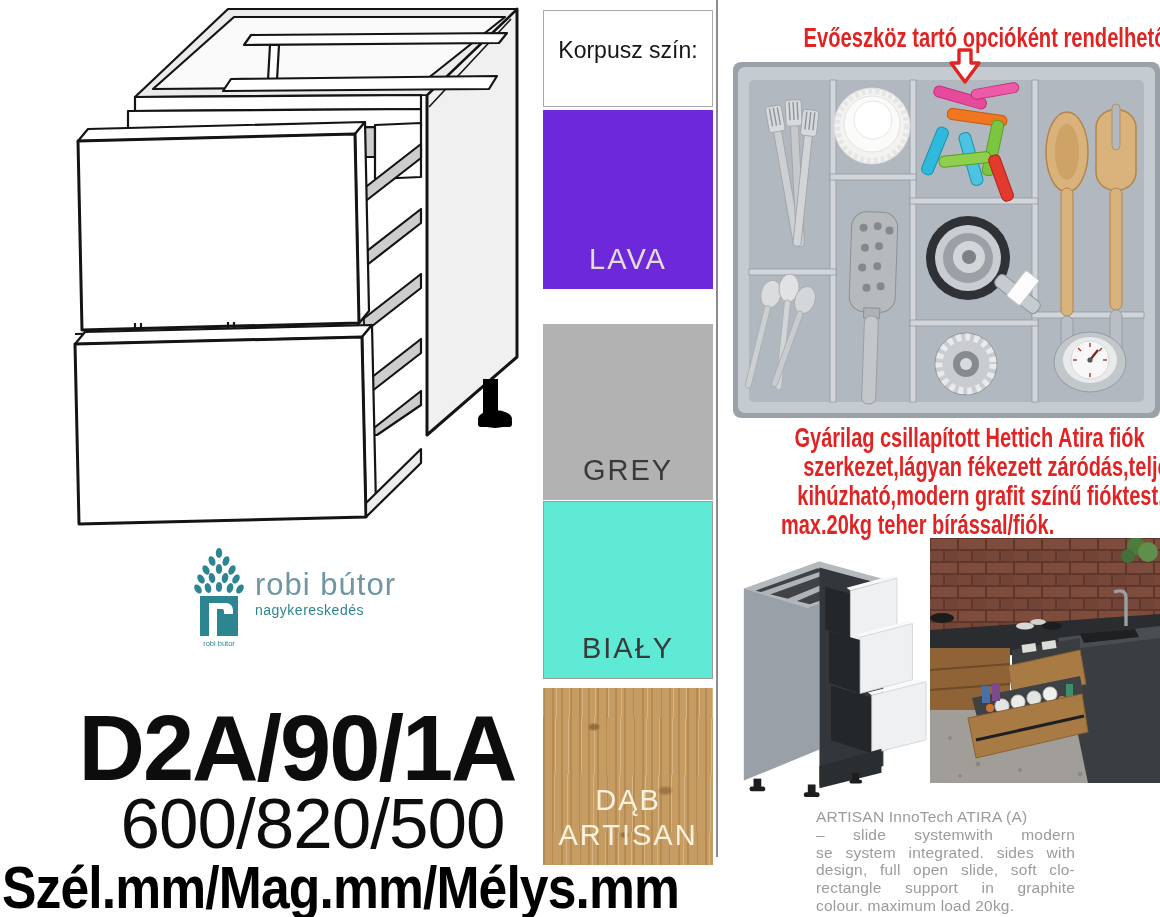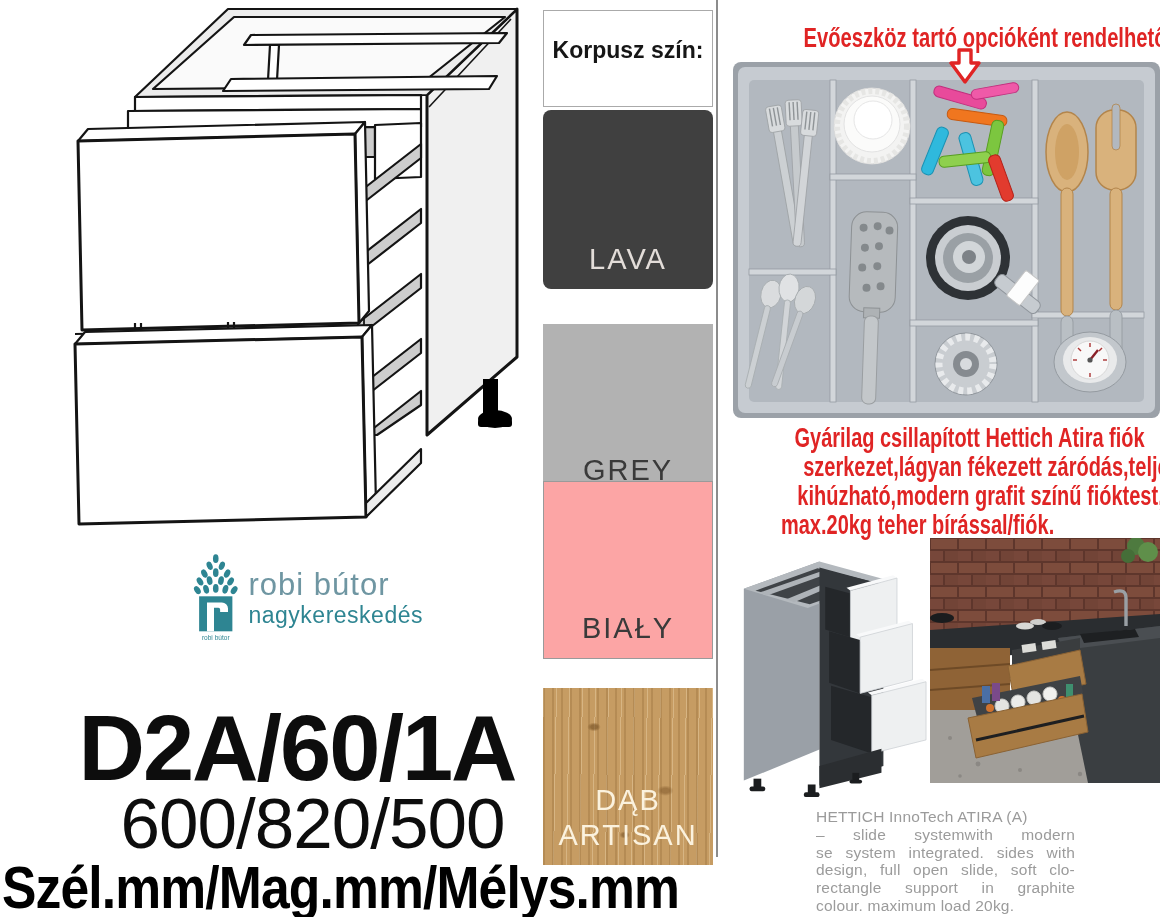--- a/index.html
+++ b/index.html
@@ -12,27 +12,27 @@
         font-size:92px;font-weight:bold;letter-spacing:-2px;color:#0d0d0d;line-height:1;}
   .dims{left:90px;top:788px;width:445px;text-align:center;
         font-size:71px;font-weight:400;color:#0d0d0d;line-height:1;letter-spacing:-1px;}
   .legend{left:2px;top:858px;white-space:nowrap;font-size:60px;font-weight:bold;color:#000;
           line-height:1;transform:scaleX(0.86);transform-origin:left top;letter-spacing:-1px;}
 
   
   .logo{left:193px;top:546px;width:230px;display:flex;}
   .logo-text{margin-left:10px;padding-top:22px;}
   .logo-line1{font-size:31px;color:#6f96a2;letter-spacing:1px;line-height:1.1;}
-  .logo-line2{font-size:23px;color:#2e8592;letter-spacing:0.5px;line-height:1.2;}
+  .logo-line2{font-size:14px;color:#2e8592;letter-spacing:0.5px;line-height:1.2;}
 
   
   .vrule{left:716px;top:0;width:2px;height:857px;background:#8c8c8c;}
   .korpusz{left:543px;top:10px;width:168px;height:95px;border:1px solid #aaa;background:#fff;
            display:flex;align-items:flex-start;justify-content:center;}
-  .korpusz span{margin-top:26px;font-size:23px;font-weight:bold;color:#161616;}
+  .korpusz span{margin-top:26px;font-size:23px;font-weight:normal;color:#161616;}
   .swatch{left:543px;width:170px;display:flex;align-items:flex-end;justify-content:center;}
   .swatch .lbl{font-size:29px;letter-spacing:2px;line-height:1.2;text-align:center;
                margin-bottom:12px;width:150px;}
   .sw-lava{top:110px;height:179px;}
   .sw-grey{top:296px;height:176px;}
   .sw-bialy{top:481px;height:178px;border:1px solid #9a9a9a;box-sizing:border-box;}
   .sw-dab{top:688px;height:177px;
      background-image:
        radial-gradient(ellipse 9px 6px at 30% 22%, rgba(105,68,25,.55) 35%, transparent 75%),
        radial-gradient(ellipse 11px 7px at 72% 58%, rgba(120,80,35,.5) 35%, transparent 75%),
@@ -130,35 +130,35 @@
       </g>
       <path d="M16,57 h17 a7,7 0 0 1 7,7 v4 h-9 v-3 a2,2 0 0 0 -2,-2 h-5 v27 h-8 z" fill="#fff"></path>
       <text x="26" y="100" font-size="7.5" fill="#2e8592" text-anchor="middle" font-family="Liberation Sans, sans-serif">robi bútor</text>
     </svg>
     <div class="logo-text">
       <div class="logo-line1" style="color: rgb(111, 150, 162);">robi bútor</div>
       <div class="logo-line2" style="color: rgb(46, 133, 146);">nagykereskedés</div>
     </div>
   </div>
 
-  <div class="abs code">D2A/60/1A</div>
+  <div class="abs code">D2A/90/1A</div>
   <div class="abs dims">600/820/500</div>
   <div class="abs legend">Szél.mm/Mag.mm/Mélys.mm</div>
 
   <div class="abs vrule"></div>
   <div class="abs korpusz">
     <span>Korpusz szín:</span>
   </div>
-  <div class="abs swatch sw-lava" style="background-color: #404040; border-radius: 8px;">
+  <div class="abs swatch sw-lava" style="background-color: #6d28d9;">
     <div class="lbl" style="color: rgb(227, 221, 217);">LAVA</div>
   </div>
   <div class="abs swatch sw-grey" style="background-color: rgb(178, 178, 178); margin-top: 28px;">
     <div class="lbl" style="color: rgb(58, 58, 58);">GREY</div>
   </div>
-  <div class="abs swatch sw-bialy" style="background-color: #fca5a5;">
+  <div class="abs swatch sw-bialy" style="background-color: #5eead4; margin-top: 20px;">
     <div class="lbl" style="color: rgb(58, 58, 58);">BIAŁY</div>
   </div>
   <div class="abs swatch sw-dab" style="background-color: rgb(198, 156, 99);">
     <div class="lbl" style="color: rgb(251, 242, 222);">DĄB ARTISAN</div>
   </div>
 
   <div class="abs red-head">
     <span class="sq" style="color: rgb(224, 36, 36);">Evőeszköz tartó opcióként rendelhető</span>
   </div>
 
@@ -399,21 +399,21 @@
       <rect x="62" y="145" width="8" height="18" fill="#7a4a8a"></rect>
       <rect x="136" y="146" width="7" height="14" fill="#3f8f6f"></rect>
       <circle cx="132" cy="162" r="4" fill="#d0722e"></circle>
       <circle cx="60" cy="170" r="4" fill="#d0722e"></circle>
     </g>
     <polygon points="38,180 152,156 158,194 46,220" fill="#a87b44" stroke="#8a6234"></polygon>
     <line x1="46" y1="202" x2="154" y2="178" stroke="#1e1f21" stroke-width="3"></line>
   </svg>
 
   <div class="abs hettich" style="color: rgb(155, 155, 155);">
-    <div class="last">HETTICH InnoTech ATIRA (A)</div>
+    <div class="last">ARTISAN InnoTech ATIRA (A)</div>
     <div>– slide systemwith modern</div>
     <div>se system integrated. sides with</div>
     <div>design, full open slide, soft clo-</div>
     <div>rectangle support in graphite</div>
     <div class="last">colour. maximum load 20kg.</div>
   </div>
 
 </div>
 
 </body></html>

